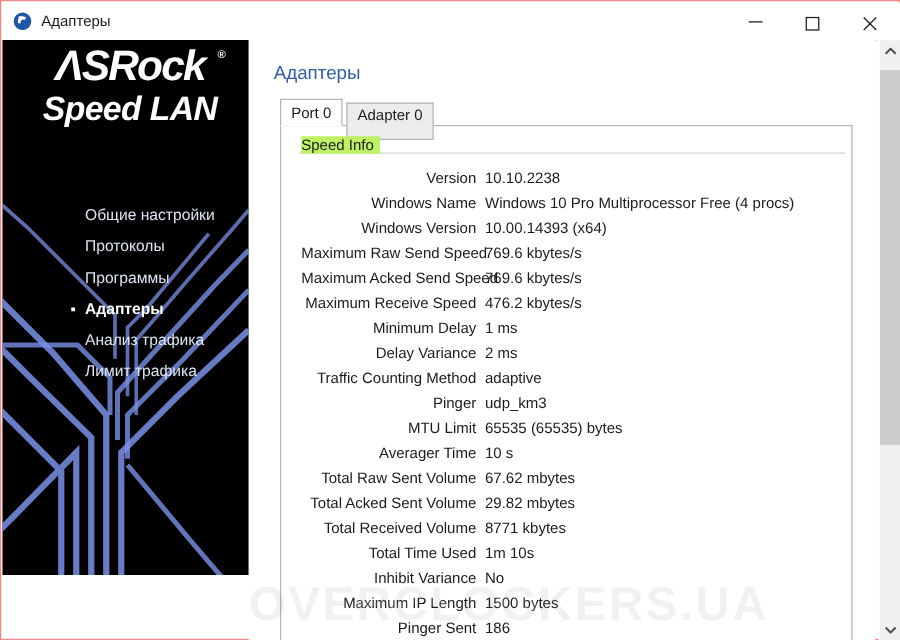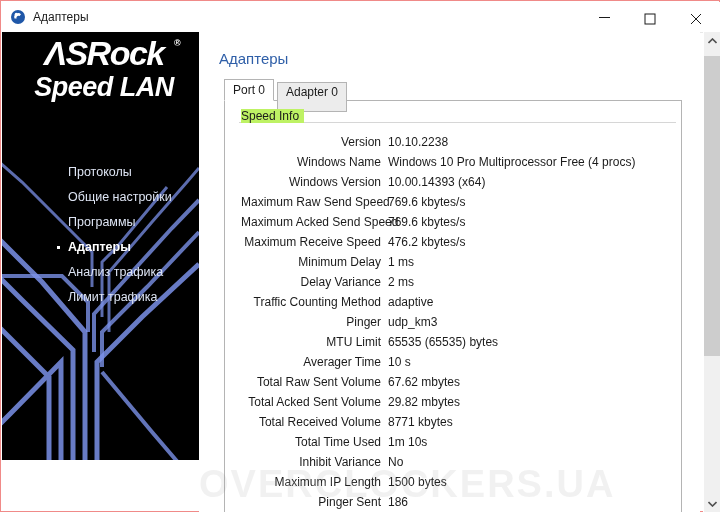--- a/index.html
+++ b/index.html
@@ -357,25 +357,25 @@
 
     <div id="logo">
       <div id="logo-asrock">ΛSRock</div>
       <div id="logo-reg">®</div>
       <div id="logo-xfast">Speed LAN</div>
     </div>
 
     <div id="nav">
       <div class="nav-item">
         
-        <span>Протоколы</span>
+        <span>Общие настройки</span>
       </div>
       <div class="nav-item">
         
-        <span>Общие настройки</span>
+        <span>Протоколы</span>
       </div>
       <div class="nav-item">
         
         <span>Программы</span>
       </div>
       <div class="nav-item active">
         <span class="nav-bullet"></span>
         <span>Адаптеры</span>
       </div>
       <div class="nav-item">

